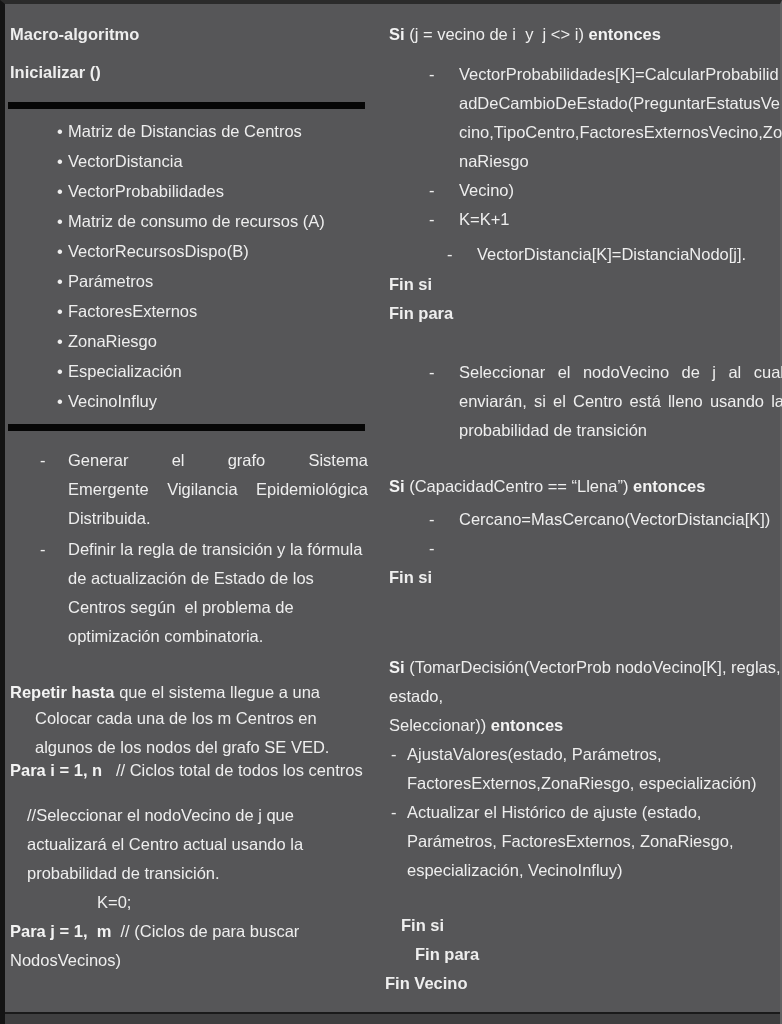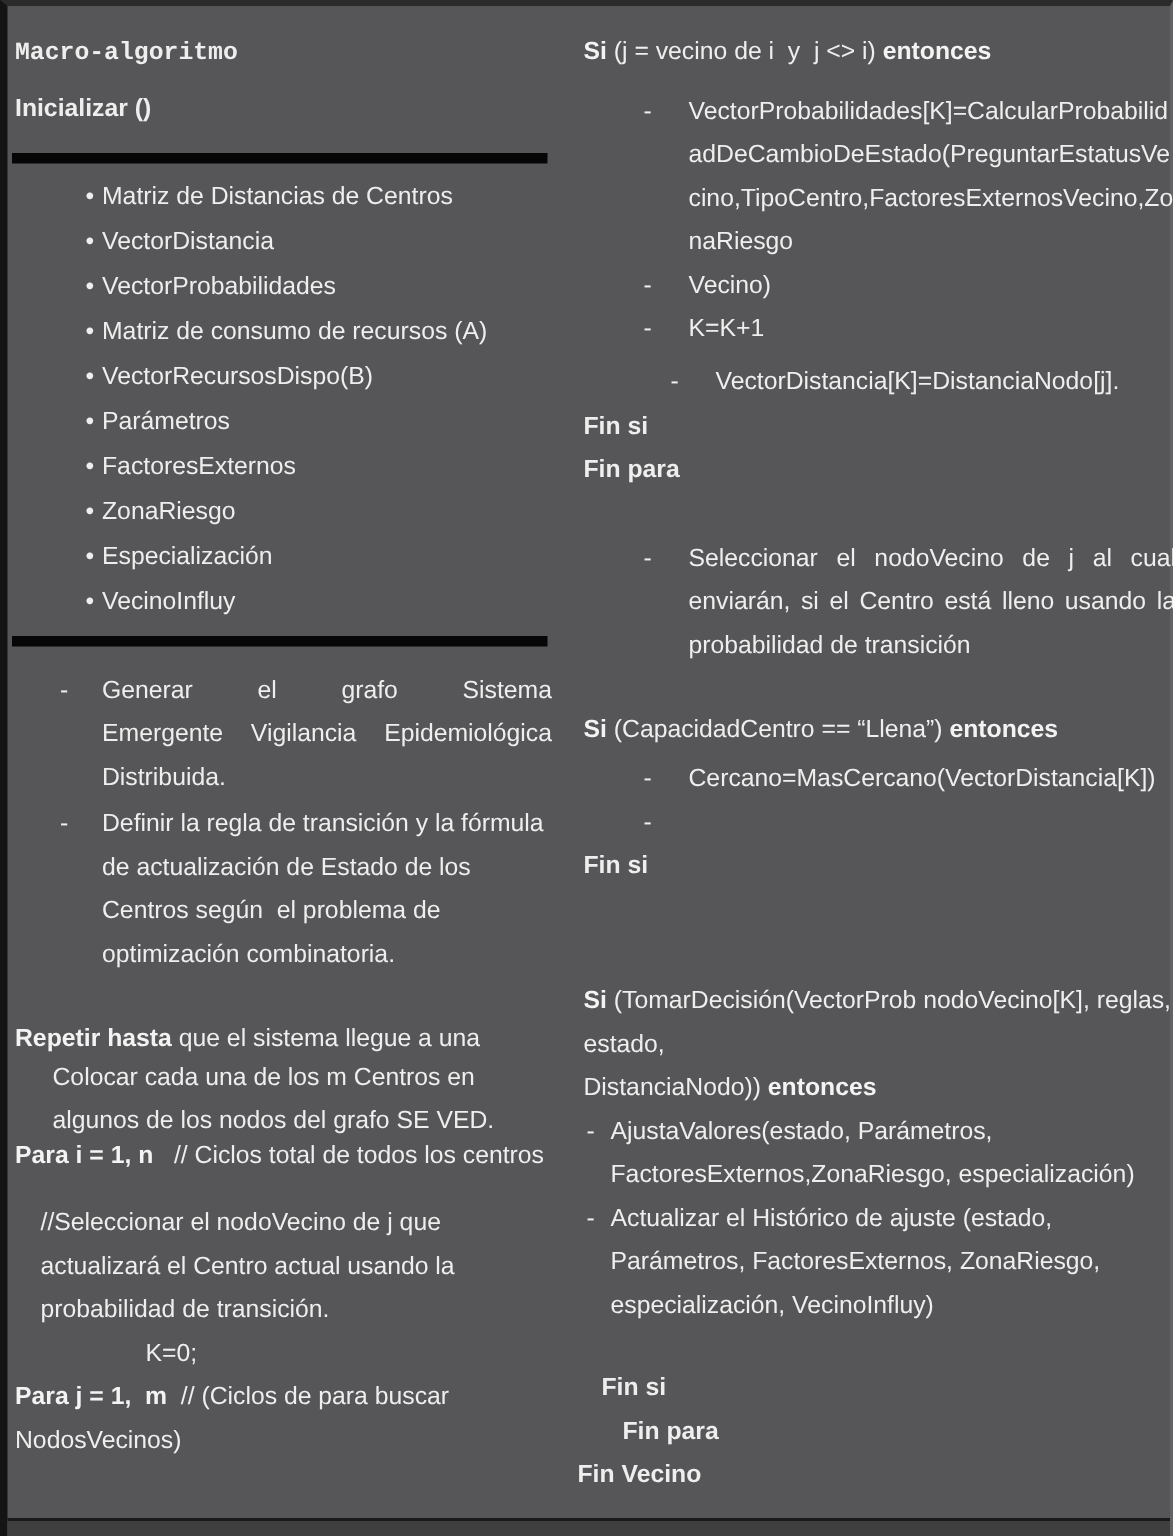--- a/index.html
+++ b/index.html
@@ -13,21 +13,21 @@
     font-family:"Liberation Sans","DejaVu Sans",sans-serif;
     font-size:16.5px; line-height:29px; color:#eeeeee;
   }
   b { font-weight:bold; color:#f3f3f3; }
   p { margin:0; }
   .col { position:absolute; top:0; }
   .col-left  { left:5px;   width:370px; }
   .col-right { left:384px; width:397px; }
 
   .title { font-weight:bold; }
-  #t1 { margin-top:16px;font-family:Liberation Mono, monospace; }
+  #t1 { margin-top:16px; }
   #t2 { margin-top:9px; }
 
   .hbar { width:357px; height:7px; background:#060606; margin-left:-2px; }
   #bar1 { margin-top:15px; }
   #bar2 { margin-top:8px; }
 
   ul.bullets { margin-top:7px; list-style:none; }
   ul.bullets li { display:flex; line-height:30px; padding-left:47px; }
   ul.bullets .b-glyph { width:11px; flex:none; }
 
@@ -186,21 +186,21 @@
       <p class="txt nw">Cercano=MasCercano(VectorDistancia[K])</p>
     </div>
     <div class="r-item">
       <span class="dash">-</span>
     </div>
     <p class="fin">Fin si</p>
 
     <div id="si3">
       <p class="nw"><b>Si</b><span> (TomarDecisión(VectorProb nodoVecino[K], reglas,</span></p>
       <p>estado,</p>
-      <p><span>DistanciaNodo)) </span><b>entonces</b></p>
+      <p><span>Seleccionar)) </span><b>entonces</b></p>
     </div>
 
     <div class="d-item">
       <span class="dash">-</span>
       <p class="txt">AjustaValores(estado, Parámetros, FactoresExternos,ZonaRiesgo, especialización)</p>
     </div>
     <div class="d-item">
       <span class="dash">-</span>
       <p class="txt">Actualizar el Histórico de ajuste (estado, Parámetros, FactoresExternos, ZonaRiesgo, especialización, VecinoInfluy)</p>
     </div>

